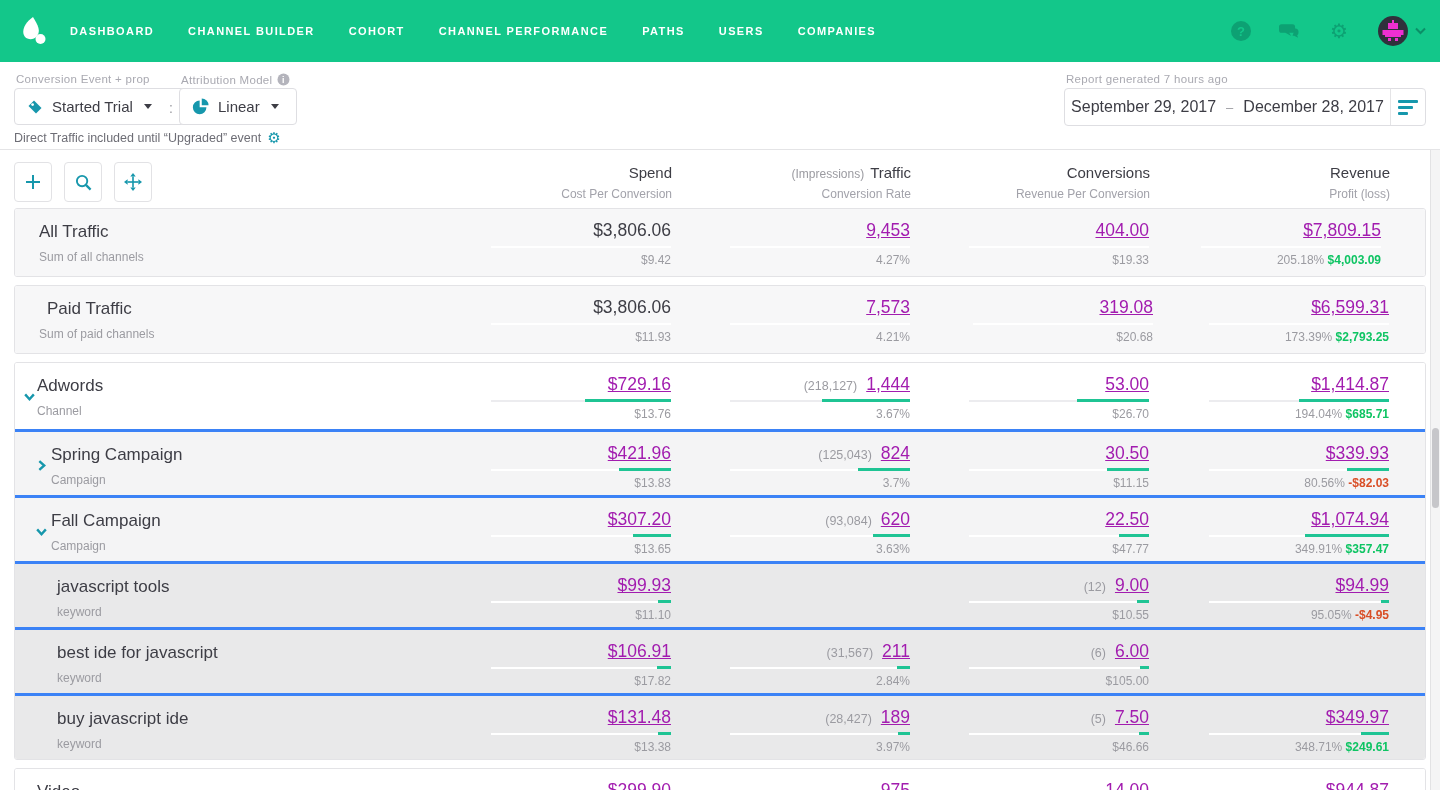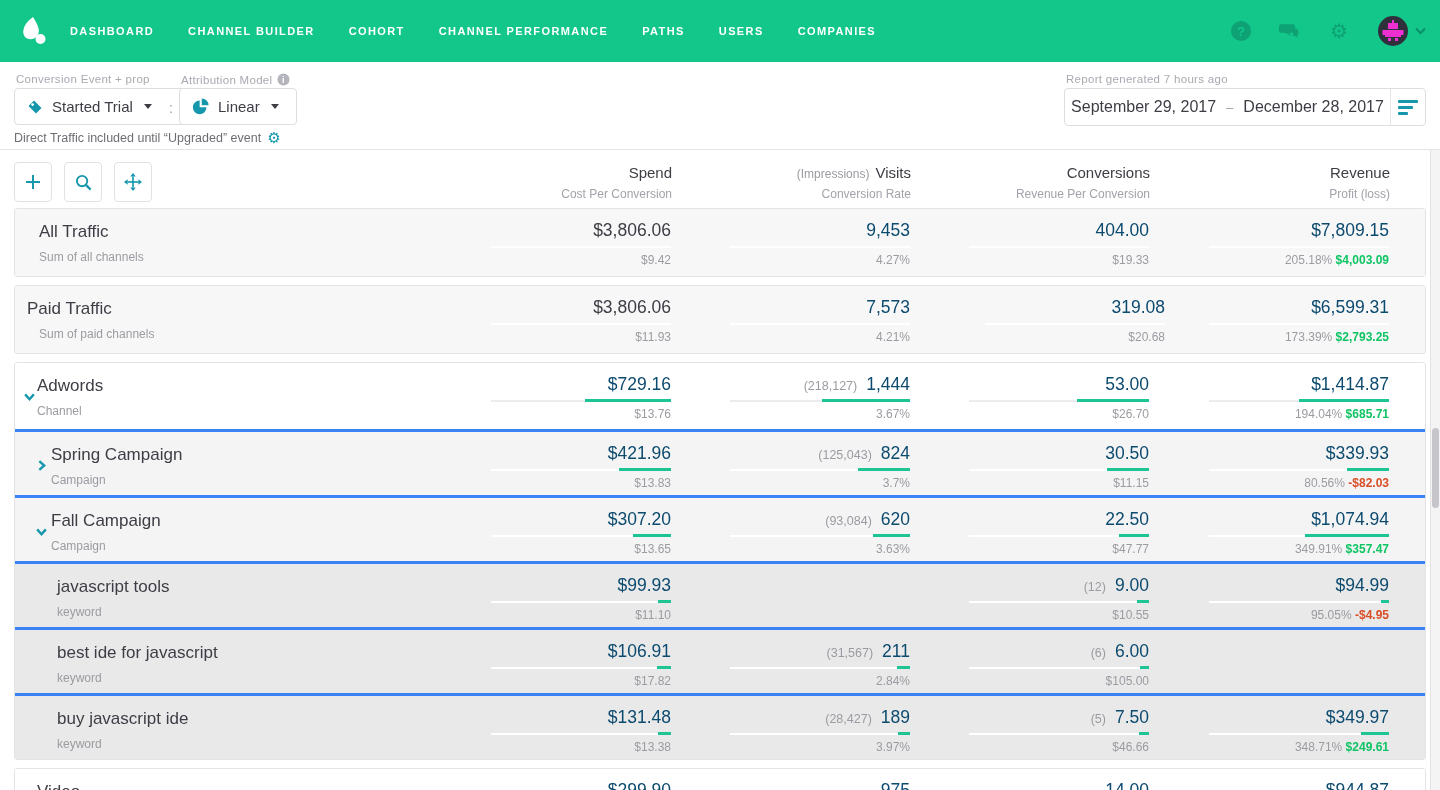--- a/index.html
+++ b/index.html
@@ -56,21 +56,21 @@
   .row.campaign { background:#f4f4f5; }
   .row.keyword { background:#e9e9ea; }
   .row + .row { border-top:3px solid #3b82f6; }
   .row-chevron { position:absolute; top:26px; cursor:pointer; }
   .row-name { position:absolute; top:13px; font-size:17px; color:#3d3d45; white-space:nowrap; }
   .row-sublabel { position:absolute; top:41px; font-size:12px; color:#9b9ba1; }
   .cell { position:absolute; top:0; width:230px; height:100%; }
   .cell .main { position:absolute; top:11px; right:0; white-space:nowrap; }
   .cell .main .pfx { font-size:12.5px; color:#9b9ba1; margin-right:9px; }
   .cell .main .val { font-size:17.5px; }
-  .val.teal { color:#0c4a6e; }
+  .val.teal { color:#a21caf;text-decoration:underline; }
   .val.dark { color:#3d3d45; }
   .cell .track { position:absolute; top:37px; right:0; width:180px; height:2px; background:#ffffff; }
   .row.channel .track { background:#ececef; }
   .cell .fill { position:absolute; top:36px; right:0; height:3px; background:#1fc494; }
   .cell .sub { position:absolute; top:44px; right:0; font-size:12px; color:#9b9ba1; white-space:nowrap; }
   .cell .sub b.green { color:#0ec463; }
   .cell .sub b.red { color:#d94e26; }
 
   
   .scroll-track { position:absolute; right:0; top:150px; width:10px; height:640px;
@@ -211,21 +211,21 @@
       </g>
     </svg>
   </div>
 
   <div id="col-heads">
       <div class="col-head" style="right: 768px;">
         <div class="main"><span>Spend</span></div>
         <div class="sub">Cost Per Conversion</div>
       </div>
       <div class="col-head" style="right: 529px;">
-        <div class="main"><span class="pfx">(Impressions)</span><span>Visits</span></div>
+        <div class="main"><span class="pfx">(Impressions)</span><span>Traffic</span></div>
         <div class="sub">Conversion Rate</div>
       </div>
       <div class="col-head" style="right: 290px;">
         <div class="main"><span>Conversions</span></div>
         <div class="sub">Revenue Per Conversion</div>
       </div>
       <div class="col-head" style="right: 50px;">
         <div class="main"><span>Revenue</span></div>
         <div class="sub">Profit (loss)</div>
       </div>
@@ -244,42 +244,42 @@
           <div class="cell" style="right: 515px;">
             <div class="main"><span class="val teal">9,453</span></div>
             <div class="track"></div>
             <div class="sub"><span>4.27%</span></div>
           </div>
           <div class="cell" style="right: 276px;">
             <div class="main"><span class="val teal">404.00</span></div>
             <div class="track"></div>
             <div class="sub"><span>$19.33</span></div>
           </div>
-          <div class="cell" style="right: 36px; text-align: center;">
+          <div class="cell" style="right: 44px; text-align: center;">
             <div class="main"><span class="val teal">$7,809.15</span></div>
             <div class="track"></div>
             <div class="sub"><span>205.18%</span> <b class="green">$4,003.09</b></div>
           </div>
         </div>
       </div>
       <div class="card">
         <div class="row summary">
-          <div class="row-name" style="left: 12px;">Paid Traffic</div>
+          <div class="row-name" style="left: 32px;">Paid Traffic</div>
           <div class="row-sublabel" style="left: 24px;">Sum of paid channels</div>
           <div class="cell" style="right: 754px;">
             <div class="main"><span class="val dark">$3,806.06</span></div>
             <div class="track"></div>
             <div class="sub"><span>$11.93</span></div>
           </div>
           <div class="cell" style="right: 515px;">
             <div class="main"><span class="val teal">7,573</span></div>
             <div class="track"></div>
             <div class="sub"><span>4.21%</span></div>
           </div>
-          <div class="cell" style="right: 260px;">
+          <div class="cell" style="right: 272px;">
             <div class="main"><span class="val teal">319.08</span></div>
             <div class="track"></div>
             <div class="sub"><span>$20.68</span></div>
           </div>
           <div class="cell" style="right: 36px;">
             <div class="main"><span class="val teal">$6,599.31</span></div>
             <div class="track"></div>
             <div class="sub"><span>173.39%</span> <b class="green">$2,793.25</b></div>
           </div>
         </div>

